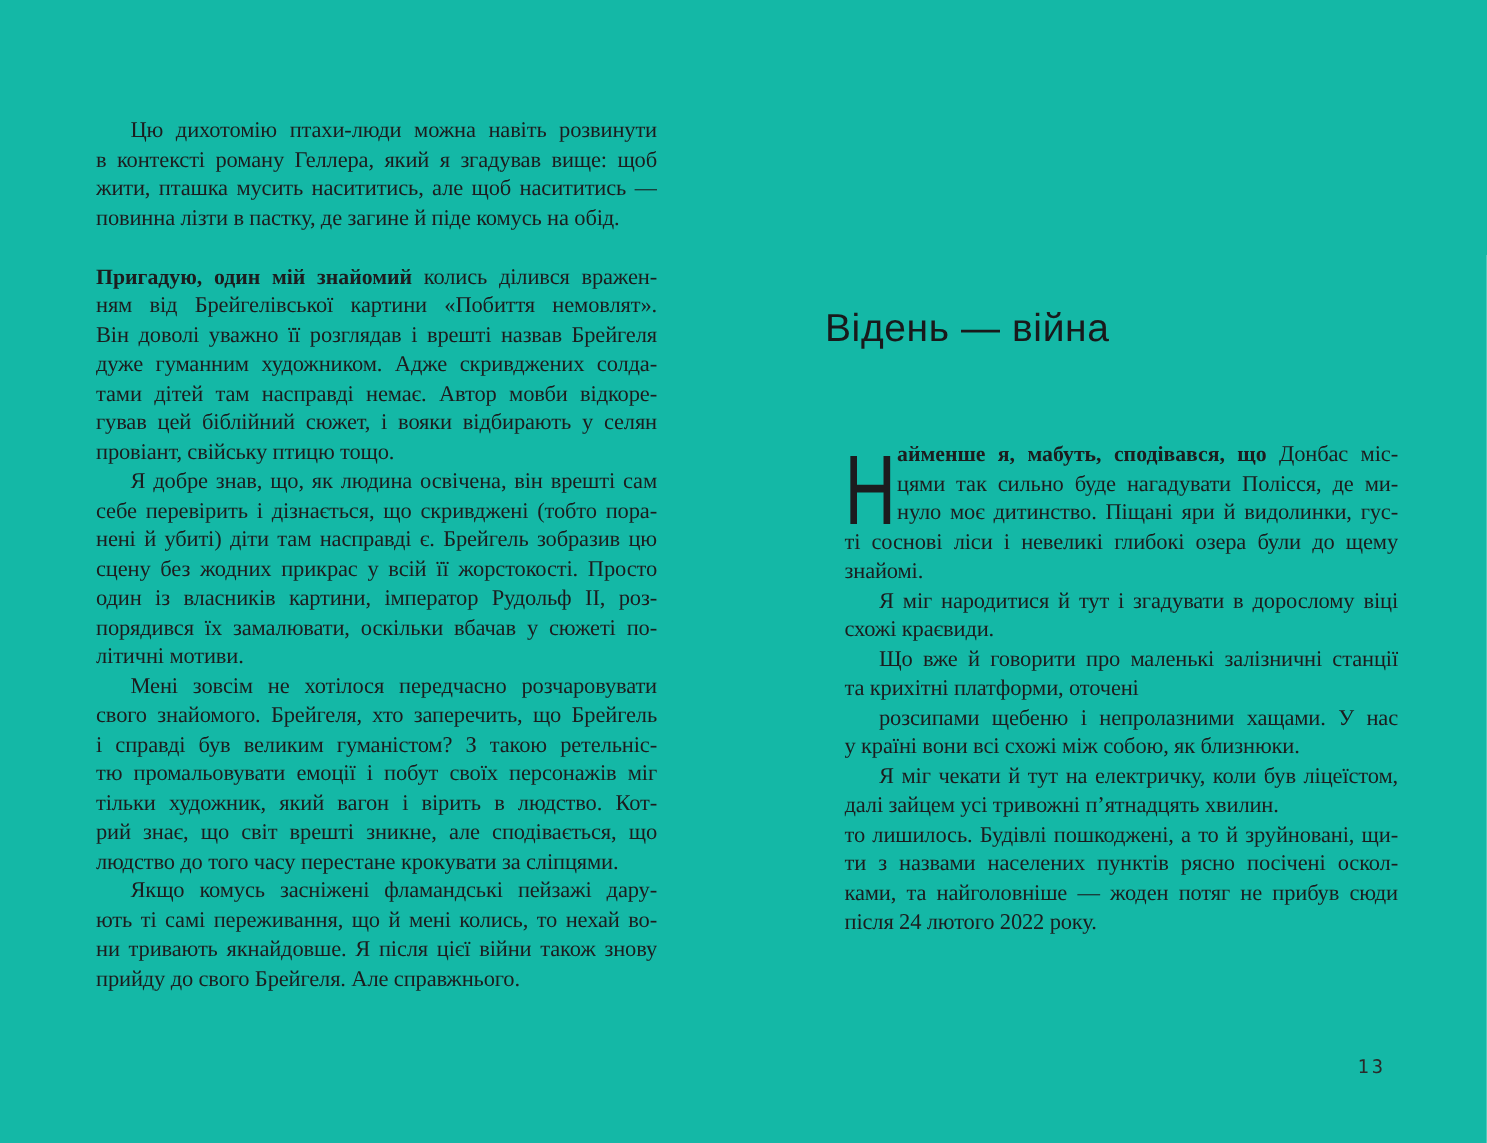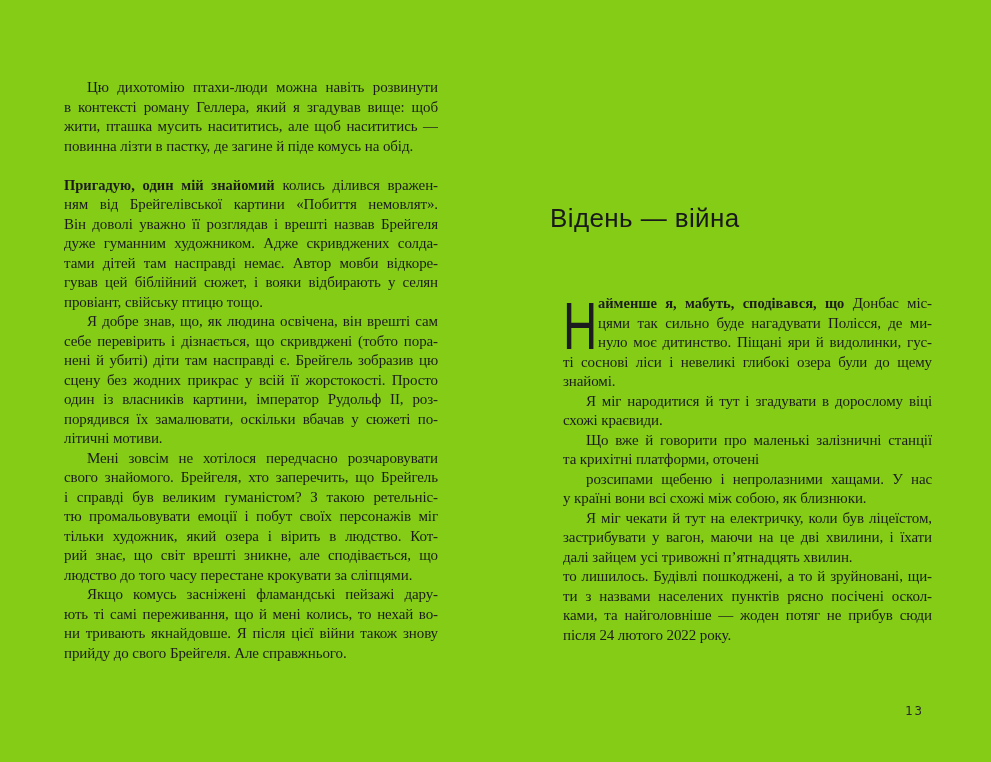--- a/index.html
+++ b/index.html
@@ -11,21 +11,21 @@
     height: 762px;
     background: #ffffff;
     position: relative;
     overflow: hidden;
     font-family: "Liberation Serif", "DejaVu Serif", serif;
     color: #1c1c1e;
   }
   .spread {
     position: absolute;
     inset: 0;
-    background: #84cc16;
+    background: #14b8a6;
   }
   .page-col {
     position: absolute;
     overflow: hidden;
   }
   #left-body {
     left: 64px;
     top: 78px;
     width: 374px;
     height: 600px;
@@ -129,21 +129,21 @@
         <div class="line">сцену без жодних прикрас у всій її жорстокості. Просто</div>
         <div class="line">один із власників картини, імператор Рудольф II, роз-</div>
         <div class="line">порядився їх замалювати, оскільки вбачав у сюжеті по-</div>
         <div class="line last">літичні мотиви.</div>
       </div>
       <div class="para">
         <div class="line indent">Мені зовсім не хотілося передчасно розчаровувати</div>
         <div class="line">свого знайомого. Брейгеля, хто заперечить, що Брейгель</div>
         <div class="line">і справді був великим гуманістом? З такою ретельніс-</div>
         <div class="line">тю промальовувати емоції і побут своїх персонажів міг</div>
-        <div class="line">тільки художник, який озера і вірить в людство. Кот-</div>
+        <div class="line">тільки художник, який вагон і вірить в людство. Кот-</div>
         <div class="line">рий знає, що світ врешті зникне, але сподівається, що</div>
         <div class="line last">людство до того часу перестане крокувати за сліпцями.</div>
       </div>
       <div class="para">
         <div class="line indent">Якщо комусь засніжені фламандські пейзажі дару-</div>
         <div class="line">ють ті самі переживання, що й мені колись, то нехай во-</div>
         <div class="line">ни тривають якнайдовше. Я після цієї війни також знову</div>
         <div class="line last">прийду до свого Брейгеля. Але справжнього.</div>
       </div>
     </div>
@@ -166,21 +166,20 @@
       <div class="para">
         <div class="line indent">Що вже й говорити про маленькі залізничні станції</div>
         <div class="line last">та крихітні платформи, оточені</div>
       </div>
       <div class="para">
         <div class="line indent">розсипами щебеню і непролазними хащами. У нас</div>
         <div class="line last">у країні вони всі схожі між собою, як близнюки.</div>
       </div>
       <div class="para">
         <div class="line indent">Я міг чекати й тут на електричку, коли був ліцеїстом,</div>
-        <div class="line">застрибувати у вагон, маючи на це дві хвилини, і їхати</div>
         <div class="line last">далі зайцем усі тривожні п’ятнадцять хвилин.</div>
       </div>
       <div class="para">
         <div class="line">то лишилось. Будівлі пошкоджені, а то й зруйновані, щи-</div>
         <div class="line">ти з назвами населених пунктів рясно посічені оскол-</div>
         <div class="line">ками, та найголовніше — жоден потяг не прибув сюди</div>
         <div class="line last">після 24 лютого 2022 року.</div>
       </div>
     </div>
 

